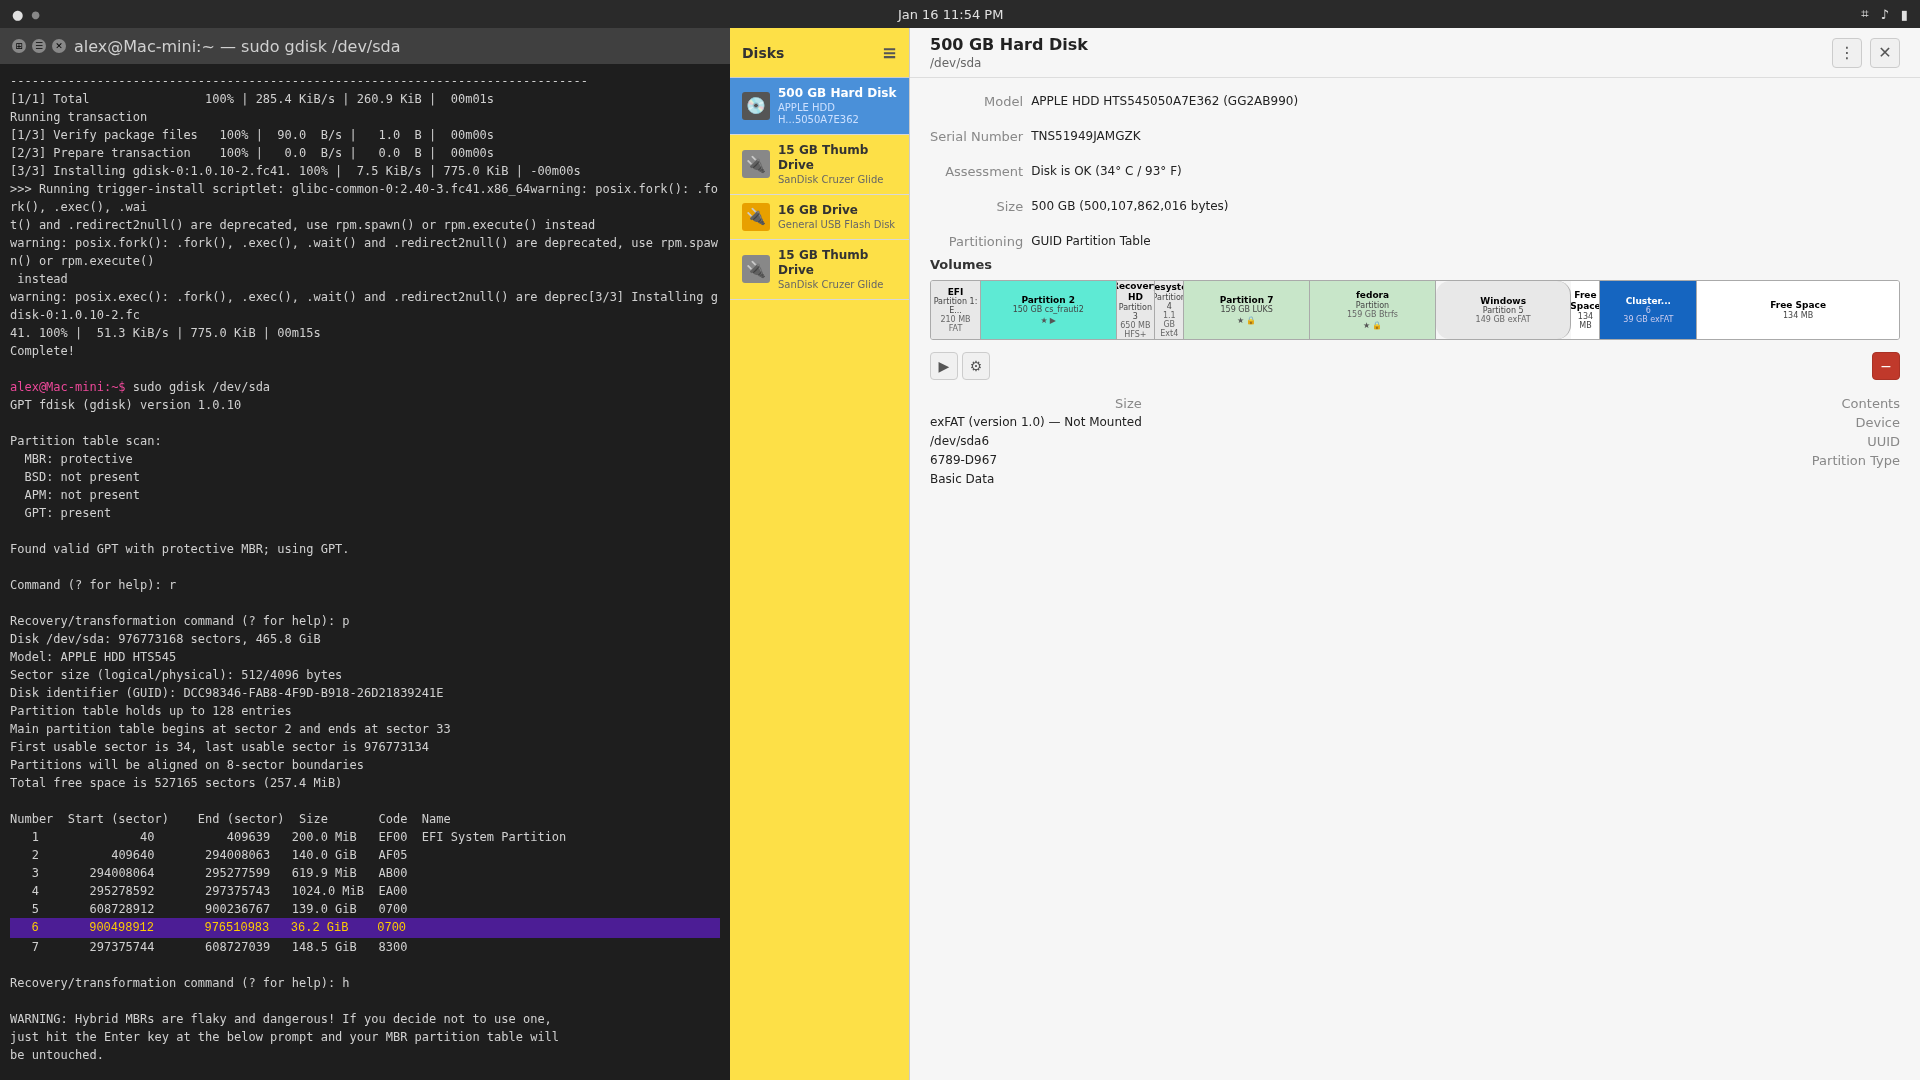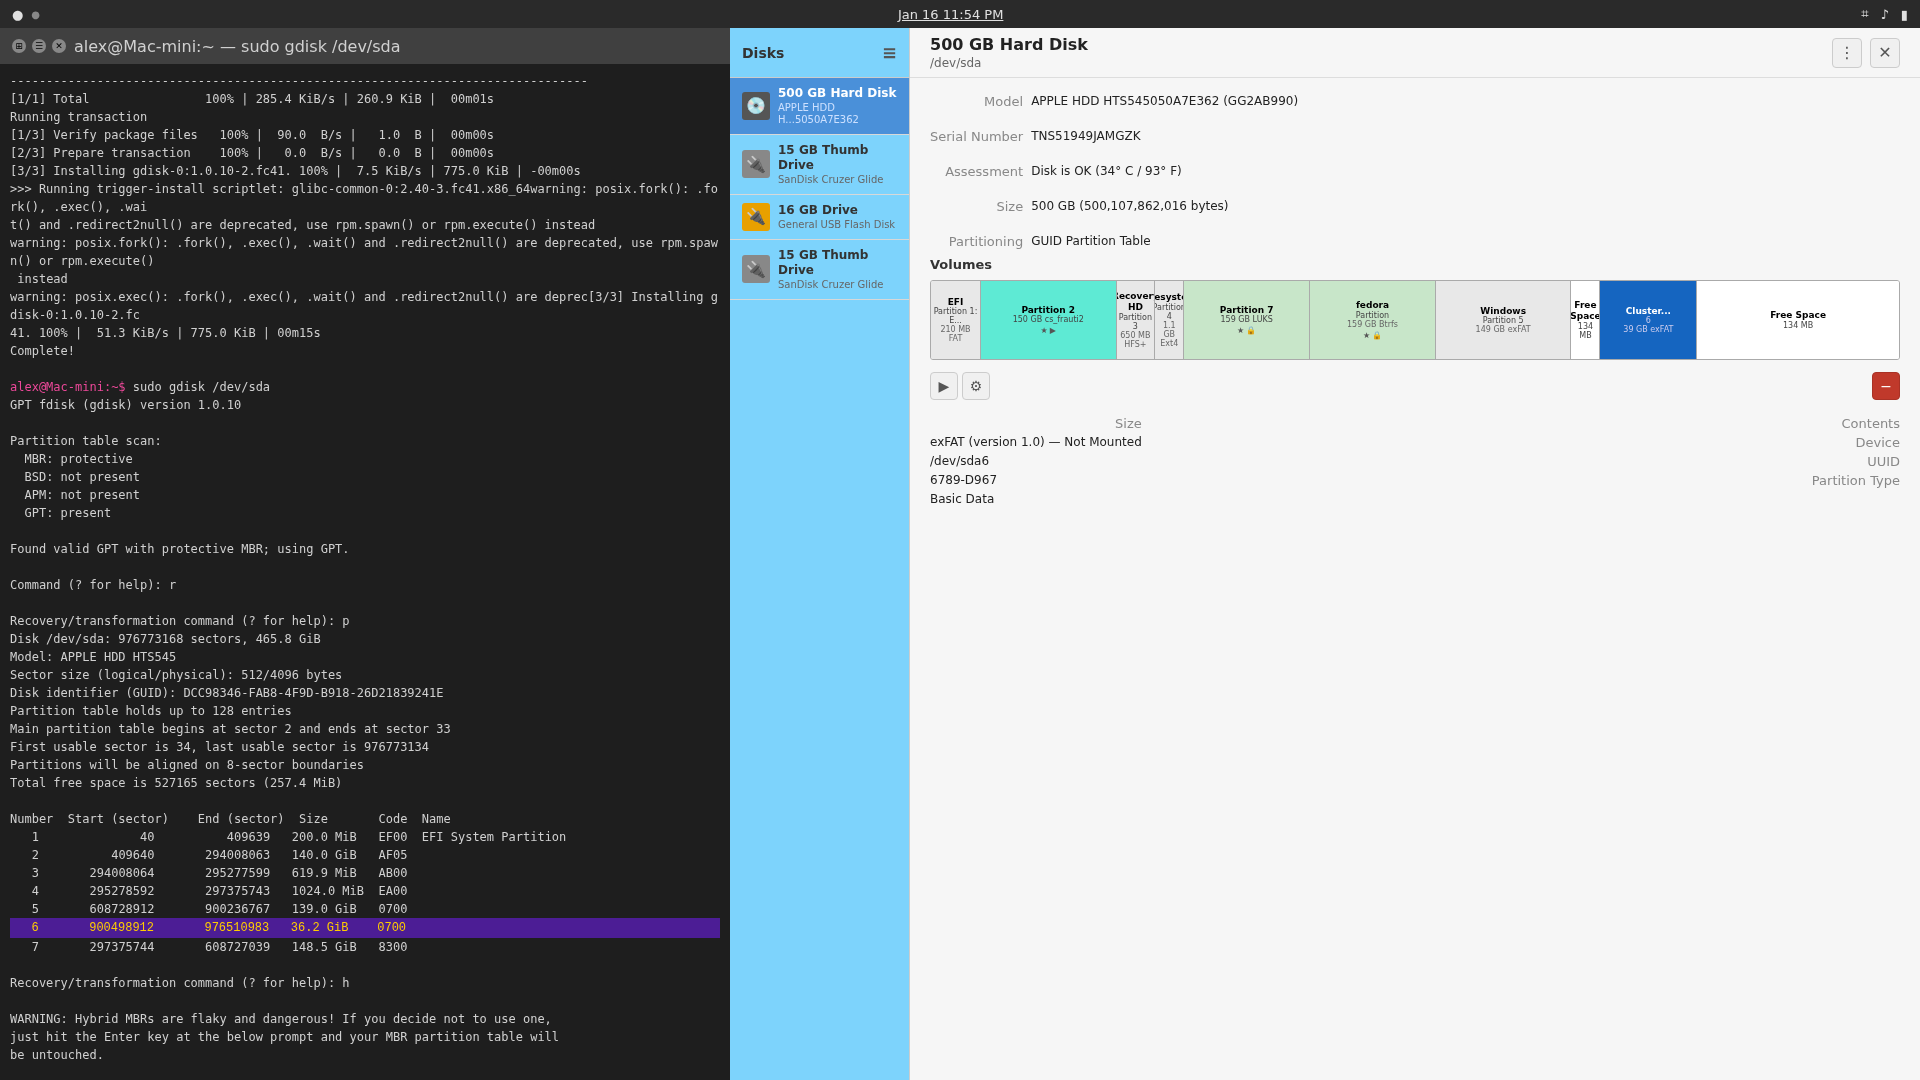--- a/index.html
+++ b/index.html
@@ -19,21 +19,21 @@
       height: 28px;
       display: flex;
       align-items: center;
       justify-content: space-between;
       padding: 0 12px;
       color: #e0e0e0;
       font-size: 13px;
       flex-shrink: 0;
     }
     .system-bar-left { display: flex; align-items: center; gap: 8px; }
-    .system-bar-center { font-size: 13px; text-decoration: underline; }
+    .system-bar-center { font-size: 13px; }
     .system-bar-right { display: flex; align-items: center; gap: 12px; }
 
     
     .main-content {
       display: flex;
       flex: 1;
       overflow: hidden;
     }
 
     
@@ -89,21 +89,21 @@
     
     .disks-panel {
       flex: 1;
       display: flex;
       background: #f0f0f0;
     }
 
     
     .disks-sidebar {
       width: 180px;
-      background: #7dd3fc;
+      background: #fde047;
       display: flex;
       flex-direction: column;
       border-right: 1px solid #ccc;
       flex-shrink: 0;
     }
     .sidebar-header {
       height: 50px;
       display: flex;
       align-items: center;
       justify-content: space-between;
@@ -187,21 +187,21 @@
     }
     .volumes-title {
       font-size: 13px;
       font-weight: 600;
       color: #333;
       margin-bottom: 8px;
     }
 
     
     .partition-bar {
-      height: 80px;
+      height: 60px;
       display: flex;
       border: 1px solid #aaa;
       border-radius: 3px;
       overflow: hidden;
       margin-bottom: 8px;
     }
     .part-seg {
       display: flex;
       flex-direction: column;
       align-items: center;
@@ -464,21 +464,21 @@
           <div class="part-seg seg-part7" style="width:13%; background:#c8e6c9;">
             <div class="part-seg-name">fedora</div>
             <div class="part-seg-size">Partition</div>
             <div class="part-seg-type">159 GB Btrfs</div>
             <div class="part-icons">
               <span class="part-icon">★</span>
               <span class="part-icon">🔒</span>
             </div>
           </div>
 
-          <div class="part-seg seg-windows" style="width:14%;">
+          <div class="part-seg seg-windows" style="width:14%;border-radius:14px;">
             <div class="part-seg-name">Windows</div>
             <div class="part-seg-size">Partition 5</div>
             <div class="part-seg-type">149 GB exFAT</div>
           </div>
 
           <div class="part-seg seg-freespace" style="width:3%;">
             <div class="part-seg-name">Free Space</div>
             <div class="part-seg-size">134 MB</div>
           </div>
 

